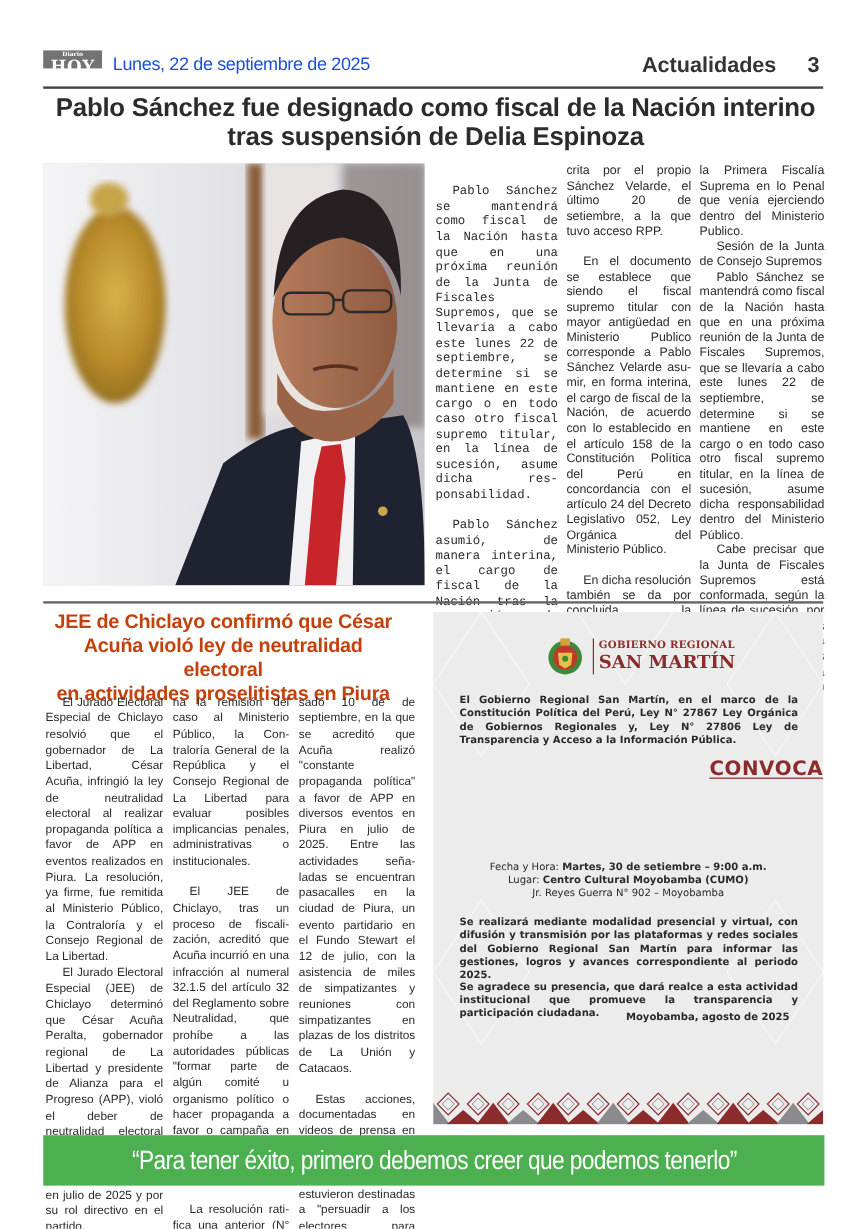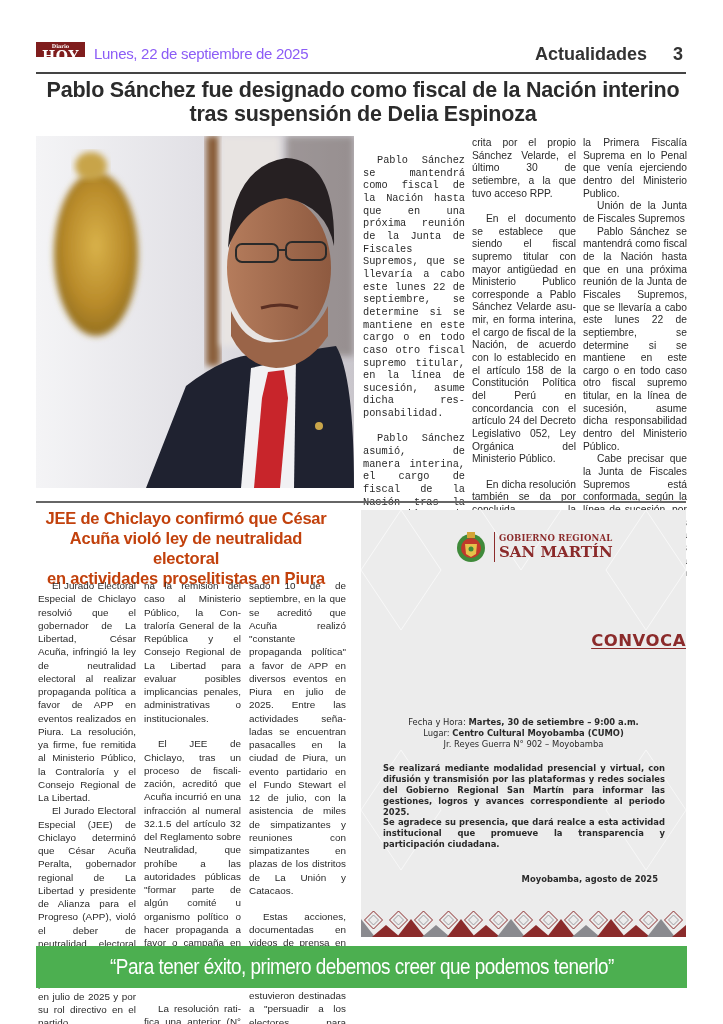--- a/index.html
+++ b/index.html
@@ -1,24 +1,24 @@
 <!DOCTYPE html>
 <html><head>
 <meta charset="utf-8">
 <style>
   * { box-sizing: border-box; margin: 0; padding: 0; }
   html, body { width: 723px; height: 1024px; background: #ffffff; overflow: hidden; }
   body { position: relative; font-family: "Liberation Sans", sans-serif; color: #222; }
 
   
   .masthead { position: absolute; left: 36px; top: 41px; width: 655px; height: 26px; }
-  .logo { position: absolute; left: 0; top: 1px; width: 49px; height: 15px; background: #7f1d1d; color: #fff; text-align: center; }
+  .logo { position: absolute; left: 0; top: 1px; width: 49px; height: 15px; background: #737373; color: #fff; text-align: center; }
   .logo .small { display: block; font-family: "DejaVu Serif", serif; font-weight: bold; font-size: 5px; line-height: 6px; padding-top: 1px; }
   .logo .big { display: block; font-family: "DejaVu Serif", serif; font-weight: bold; font-size: 14px; line-height: 14px; letter-spacing: 0.5px; }
-  .date { position: absolute; left: 58px; top: 4px; font-size: 15px; color: #8b5cf6; letter-spacing: -0.3px; }
+  .date { position: absolute; left: 58px; top: 4px; font-size: 15px; color: #1d4ed8; letter-spacing: -0.3px; }
   .section { position: absolute; right: 44px; top: 3px; font-size: 18px; font-weight: bold; color: #333; }
   .pagenum { position: absolute; right: 8px; top: 3px; font-size: 18px; font-weight: bold; color: #333; }
   .rule-top { position: absolute; left: 36px; top: 72px; width: 650px; height: 2px; background: #444; }
 
   
   .headline1 { position: absolute; left: 36px; top: 78px; width: 654px; text-align: center; font-size: 21.5px; font-weight: bold; line-height: 24px; color: #2b2b2b; letter-spacing: -0.2px; }
 
   
   .photo { position: absolute; left: 36px; top: 136px; width: 318px; height: 352px; overflow: hidden; background: #e9e8ec; }
 
@@ -55,21 +55,21 @@
   .ad-convoca { position: absolute; left: 0; width: 100%; top: 121px; text-align: right; font-family: "DejaVu Sans", sans-serif; font-weight: bold; font-size: 16.5px; color: #8b2b2b; text-decoration: underline; text-underline-offset: 2px; letter-spacing: 0.5px; }
   .ad-to { top: 151px; }
   .ad-center { position: absolute; left: 0; width: 100%; text-align: center; font-family: "DejaVu Sans", sans-serif; font-size: 8.4px; line-height: 11px; color: #2a2a2a; }
   .ad-center .lbl { font-weight: normal; }
   .ad-center .val { font-weight: bold; text-align: center; }
   .ad-fecha { top: 207px; }
   .ad-lugar { top: 218px; }
   .ad-dir { top: 229px; }
   .ad-modal { top: 253px; }
   .ad-thanks { top: 307px; }
-  .ad-sign { position: absolute; right: 28px; top: 364px; font-family: "DejaVu Sans", sans-serif; font-weight: bold; font-size: 8.4px; color: #2a2a2a; }
+  .ad-sign { position: absolute; right: 28px; top: 332px; font-family: "DejaVu Sans", sans-serif; font-weight: bold; font-size: 8.4px; color: #2a2a2a; }
   .ad-border { position: absolute; left: 0; bottom: 0; width: 100%; height: 30px; }
 
   
   .banner { position: absolute; left: 36px; top: 946px; width: 651px; height: 42px; background: #4caf50; color: #fff; text-align: center; font-size: 22px; line-height: 42px; font-weight: normal; letter-spacing: -0.6px; transform-origin: center; }
   .banner span { display: inline-block; transform: scaleX(0.86); }
 </style>
 </head>
 <body>
 
 <div class="masthead">
@@ -130,27 +130,27 @@
     <path d="M195 175 Q210 210 240 206 Q275 205 292 170 L292 200 Q270 232 240 232 Q210 230 195 200 Z" fill="#9a6448"></path>
   </svg>
 </div>
 
 <div class="col top-c1">
   <p>Pablo Sánchez se mantendrá como fiscal de la Nación hasta que en una próxima reunión de la Junta de Fiscales Supremos, que se lle­varía a cabo este lunes 22 de septiembre, se de­termine si se mantiene en este cargo o en todo caso otro fiscal supremo titular, en la línea de su­cesión, asume dicha res­ponsabilidad.</p>
   <p>Pablo Sánchez asu­mió, de manera interi­na, el cargo de fiscal de la Nación tras la suspen­sión de Delia Espinoza como titular de Ministe­rio Público que dispuso la Junta Nacional de Justi­cia (JNJ) por un plazo de seis meses.</p>
   <p class="tight">Así lo establece una resolución de la Fiscalía de la Nación que fue sus-</p>
 </div>
 <div class="col top-c2">
-  <p class="noindent">crita por el propio Sán­chez Velarde, el último 30 de setiembre, a la que tuvo acceso RPP.</p>
+  <p class="noindent">crita por el propio Sán­chez Velarde, el último 20 de setiembre, a la que tuvo acceso RPP.</p>
   <p>En el documento se establece que siendo el fiscal supremo titu­lar con mayor antigüe­dad en Ministerio Publi­co corresponde a Pablo Sánchez Velarde asu­mir, en forma interina, el cargo de fiscal de la Nación, de acuerdo con lo establecido en el ar­tículo 158 de la Consti­tución Política del Perú en concordancia con el artículo 24 del Decre­to Legislativo 052, Ley Orgánica del Ministerio Público.</p>
   <p class="tight">En dicha resolución también se da por con­cluida la designación de Pablo Sánchez Velarde en el cargo de titular de</p>
 </div>
 <div class="col top-c3">
   <p class="noindent tight">la Primera Fiscalía Supre­ma en lo Penal que venía ejerciendo dentro del Mi­nisterio Publico.</p>
-  <p class="subhead">Unión de la Junta de Fiscales Supremos</p>
+  <p class="subhead">Sesión de la Junta de Consejo Supremos</p>
   <p class="tight">Pablo Sánchez se man­tendrá como fiscal de la Nación hasta que en una próxima reunión de la Jun­ta de Fiscales Supremos, que se llevaría a cabo este lunes 22 de septiembre, se determine si se mantie­ne en este cargo o en todo caso otro fiscal supremo titular, en la línea de su­cesión, asume dicha res­ponsabilidad dentro del Ministerio Público.</p>
   <p class="tight">Cabe precisar que la Junta de Fiscales Supre­mos está conformada, se­gún la línea de sucesión, por los fiscales supremos titulares Zoraida Ávalos, Tomás Gálvez, Patricia Benavides y Juan Carlos Villena.</p>
 </div>
 
 <div class="rule-mid"></div>
 
 <h2 class="headline2">
   <span>JEE de Chiclayo confirmó que César</span><br>
   <span>Acuña violó ley de neutralidad electoral</span><br>
   <span>en actividades proselitistas en Piura</span>
@@ -188,20 +188,21 @@
       <circle cx="17" cy="18" r="10" fill="#c0392b"></circle>
       <path d="M11 14 L23 14 L22 24 L17 27 L12 24 Z" fill="#e6c24a"></path>
       <rect x="13" y="2" width="8" height="6" fill="#d4a437"></rect>
       <circle cx="17" cy="19" r="2.5" fill="#3f8a3a"></circle>
     </svg>
     <div class="vbar"></div>
     <div class="gr1">GOBIERNO REGIONAL</div>
     <div class="gr2">SAN MARTÍN</div>
   </div>
 
+  <div class="ad-text ad-intro">El Gobierno Regional San Martín, en el marco de la Constitución Política del Perú, Ley N° 27867 Ley Orgánica de Gobiernos Regionales y, Ley N° 27806 Ley de Transparencia y Acceso a la Información Pública.</div>
   <div class="ad-convoca">CONVOCA</div>
 
   <div class="ad-center ad-fecha">
     <span class="lbl">Fecha y Hora: </span><span class="val">Martes, 30 de setiembre – 9:00 a.m.</span>
   </div>
   <div class="ad-center ad-lugar">
     <span class="lbl">Lugar: </span><span class="val">Centro Cultural Moyobamba (CUMO)</span>
   </div>
   <div class="ad-center ad-dir">Jr. Reyes Guerra N° 902 – Moyobamba</div>
 

